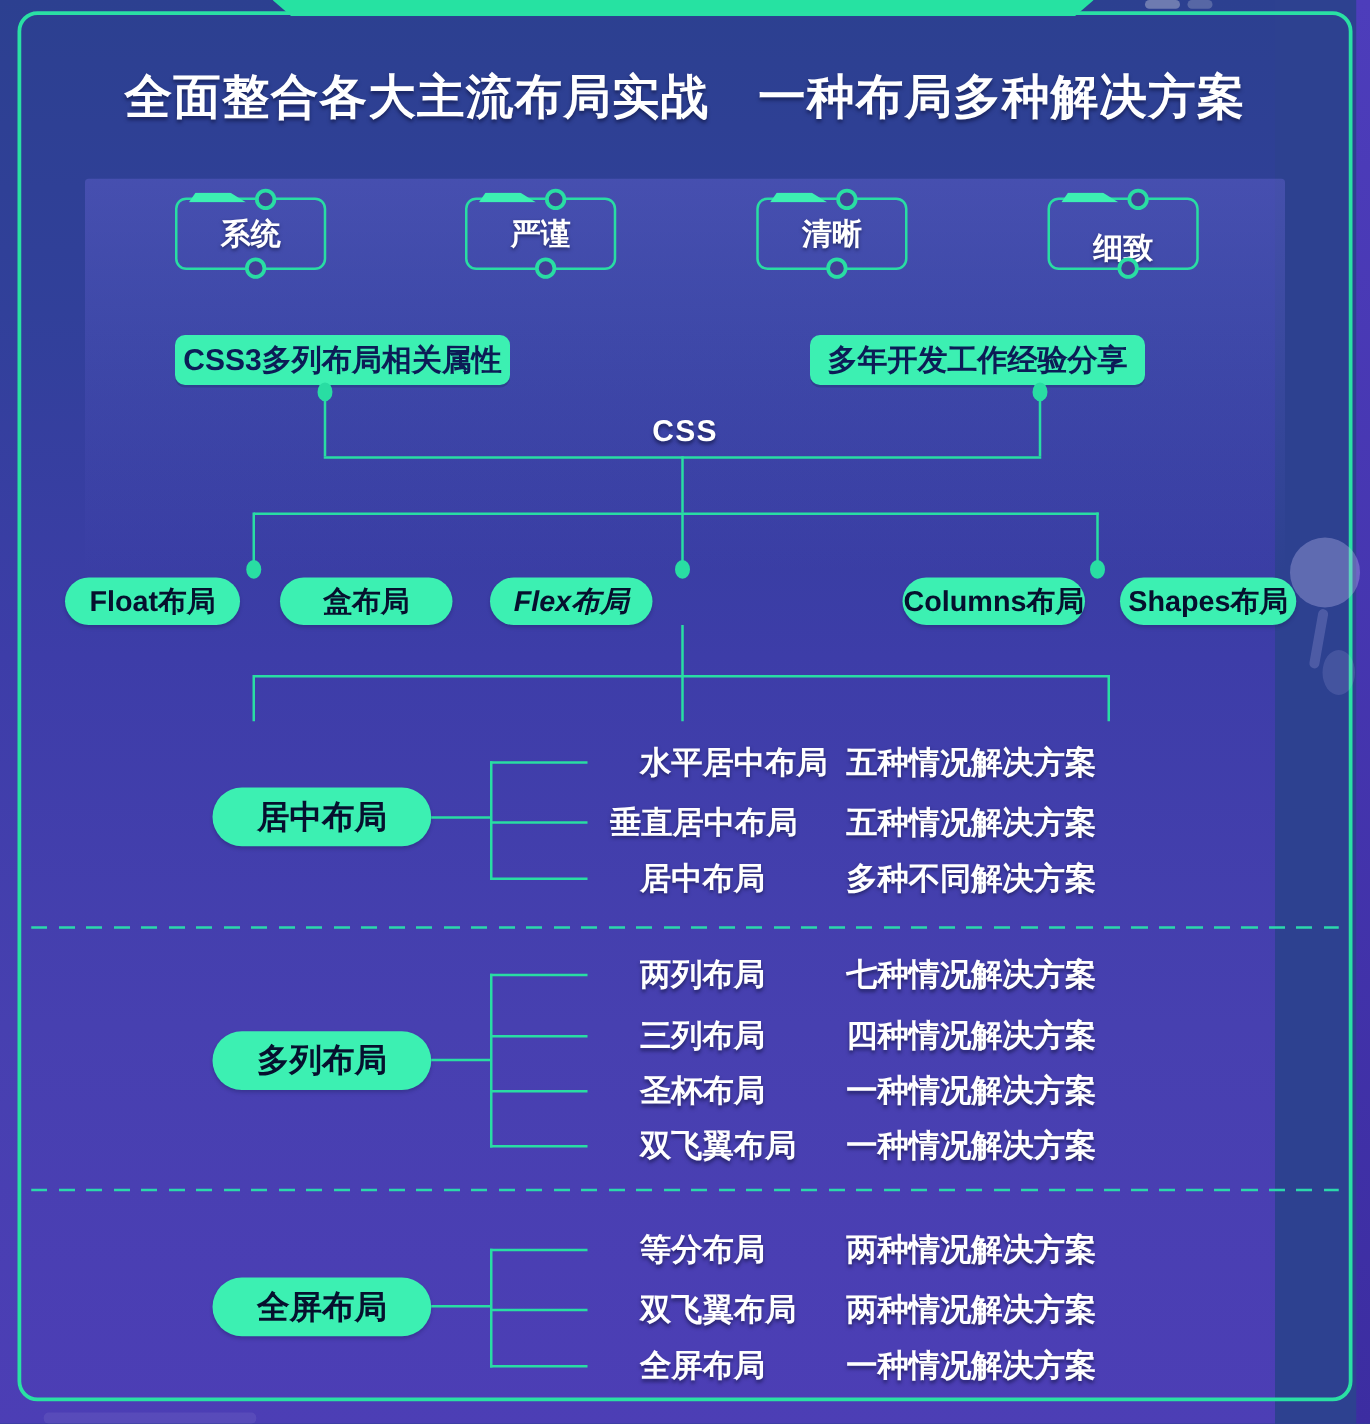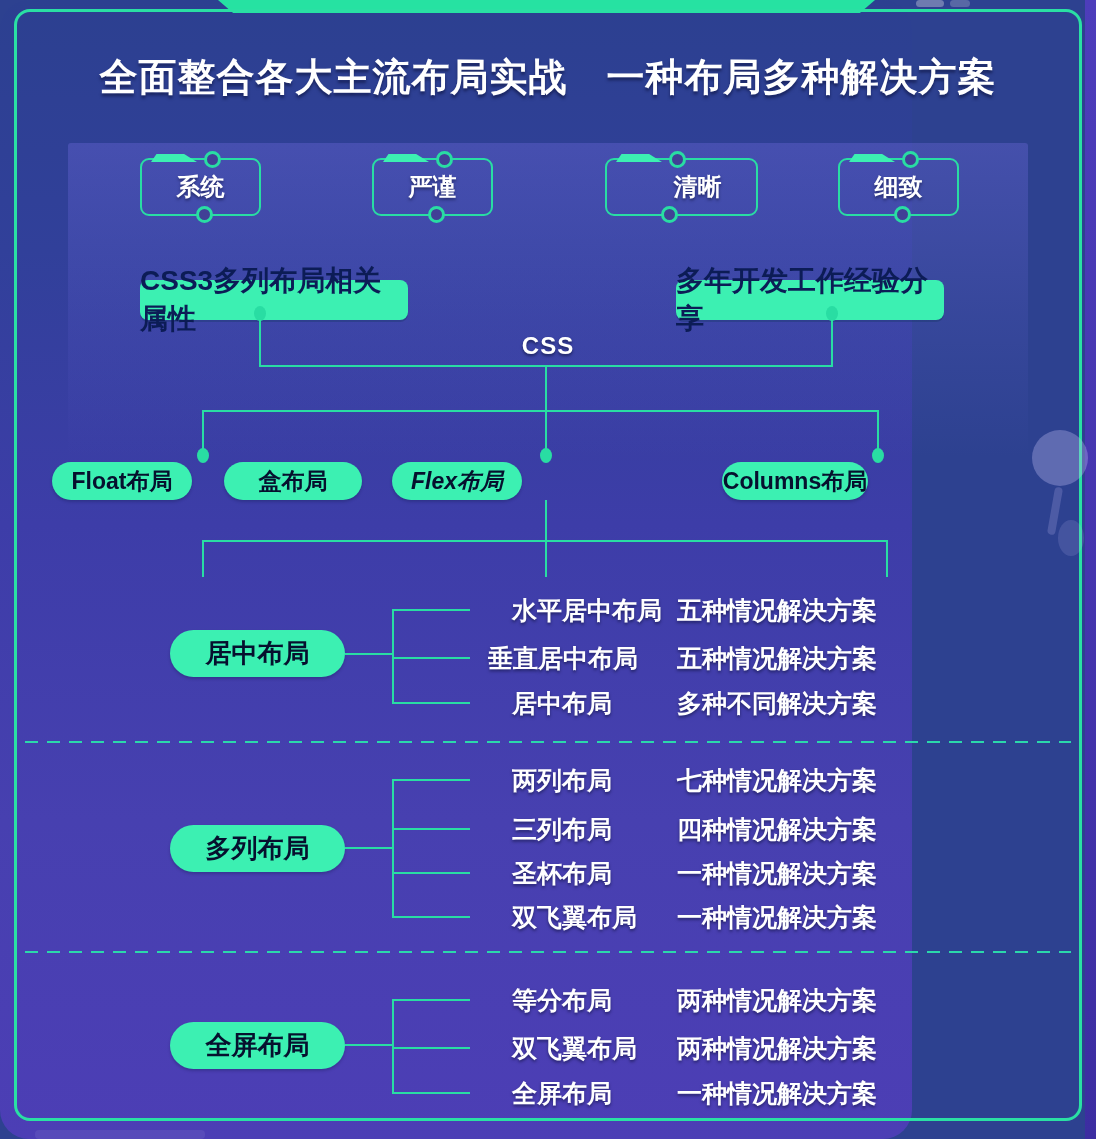--- a/index.html
+++ b/index.html
@@ -6,22 +6,22 @@
   body{
     width:1096px;height:1139px;overflow:hidden;
     font-family:"Liberation Sans","DejaVu Sans",sans-serif;
     background:#2d4190;
   }
   :root{
     --line:#29dda3;
     --fill:#3cf0b2;
     --ink:#0a1540;
   }
-  .page{position:relative;width:912px;height:1139px;
-    background:linear-gradient(180deg,#2c4090 0%,#31409a 22%,#3d3da8 46%,#4740b0 72%,#4c3eb5 100%);border-radius:29px;}
+  .page{position:relative;width:1020px;height:1139px;
+    background:linear-gradient(180deg,#2c4090 0%,#31409a 22%,#3d3da8 46%,#4740b0 72%,#4c3eb5 100%);}
   
   .line{position:absolute;background:var(--line);}
   .vline{width:2px;}
   .hline{height:2px;}
   .dot{position:absolute;width:12px;height:15px;border-radius:50%;background:var(--line);}
   
   .trapezoid{position:absolute;left:218px;top:0;width:657px;height:13px;background:#26e2a2;
     clip-path:polygon(0 0,100% 0,97.7% 100%,2.3% 100%);}
   
   .frame{position:absolute;left:14px;top:9px;width:1062px;height:1106px;
@@ -39,21 +39,21 @@
   .tag-label{color:#fff;font-size:24px;font-weight:700;text-shadow:0 2px 3px rgba(5,10,40,.5);}
   .tag-tab{position:absolute;top:-6px;left:9px;width:46px;height:8px;background:var(--fill);
     clip-path:polygon(0 100%,12% 0,72% 0,100% 100%);}
   .tag-ring{position:absolute;width:11px;height:11px;border:3.5px solid var(--line);
     border-radius:50%;background:#414096;}
   .ring-top{top:-9px;left:62px;}
   .ring-bottom{bottom:-9px;left:54px;}
   
   .fbox{position:absolute;top:268px;width:268px;height:40px;background:var(--fill);
     border-radius:8px;display:flex;align-items:center;justify-content:center;
-    color:#0c1c56;font-size:28px;font-weight:700;box-shadow:0 2px 0 rgba(15,50,90,.3);margin-top:12px;}
+    color:#0c1c56;font-size:24px;font-weight:700;box-shadow:0 2px 0 rgba(15,50,90,.3);}
   
   .root-label{position:absolute;left:488px;top:332px;width:120px;text-align:center;
     color:#fff;font-size:24px;font-weight:800;letter-spacing:1px;
     text-shadow:0 2px 3px rgba(5,10,40,.55);}
   
   .pill{position:absolute;top:462px;height:38px;border-radius:19px;background:var(--fill);
     display:flex;align-items:center;justify-content:center;color:#06102e;
     font-size:23px;font-weight:600;box-shadow:0 2px 3px rgba(10,20,60,.25);}
   
   .gpill{position:absolute;width:175px;height:47px;border-radius:24px;background:var(--fill);
@@ -92,35 +92,35 @@
     <span class="tag-ring ring-top"></span>
     <span class="tag-ring ring-bottom"></span>
     <span class="tag-label">系统</span>
   </div>
   <div class="tag" style="left:372px;">
     <span class="tag-tab"></span>
     <span class="tag-ring ring-top"></span>
     <span class="tag-ring ring-bottom"></span>
     <span class="tag-label">严谨</span>
   </div>
-  <div class="tag" style="left:605px;padding-left:32px;">
+  <div class="tag" style="left:605px;">
     <span class="tag-tab"></span>
     <span class="tag-ring ring-top"></span>
     <span class="tag-ring ring-bottom"></span>
     <span class="tag-label">清晰</span>
   </div>
-  <div class="tag" style="left:838px;">
+  <div class="tag" style="left:838px;align-items:flex-end;">
     <span class="tag-tab"></span>
     <span class="tag-ring ring-top"></span>
     <span class="tag-ring ring-bottom"></span>
     <span class="tag-label">细致</span>
   </div>
 
   <div class="fbox" style="left:140px;">CSS3多列布局相关属性</div>
-  <div class="fbox" style="left:676px;">多年开发工作经验分享</div>
+  <div class="fbox" style="left:648px;">多年开发工作经验分享</div>
 
   <div class="dot" style="left:254px;top:306px;"></div>
   <div class="dot" style="left:826px;top:306px;"></div>
   <div class="line vline" style="left:259px;top:316px;height:49px;"></div>
   <div class="line vline" style="left:831px;top:316px;height:49px;"></div>
   <div class="line hline" style="left:259px;top:365px;width:574px;"></div>
   <div class="root-label">CSS</div>
 
   <div class="line vline" style="left:545px;top:365px;height:45px;"></div>
   <div class="line hline" style="left:203px;top:410px;width:676px;"></div>
@@ -128,20 +128,21 @@
   <div class="line vline" style="left:545px;top:410px;height:40px;"></div>
   <div class="line vline" style="left:877px;top:410px;height:40px;"></div>
   <div class="dot" style="left:197px;top:448px;"></div>
   <div class="dot" style="left:540px;top:448px;"></div>
   <div class="dot" style="left:872px;top:448px;"></div>
 
   <div class="pill" style="left:52px;width:140px;">Float布局</div>
   <div class="pill" style="left:224px;width:138px;">盒布局</div>
   <div class="pill" style="left:392px;width:130px;font-style:italic;">Flex布局</div>
   <div class="pill" style="left:722px;width:146px;">Columns布局</div>
+  <div class="pill" style="left:896px;width:141px;">Shapes布局</div>
 
   <div class="line vline" style="left:545px;top:500px;height:40px;"></div>
   <div class="line hline" style="left:203px;top:540px;width:685px;"></div>
   <div class="line vline" style="left:202px;top:540px;height:37px;"></div>
   <div class="line vline" style="left:545px;top:540px;height:37px;"></div>
   <div class="line vline" style="left:886px;top:540px;height:37px;"></div>
 
   <div class="gpill" style="left:170px;top:630px;">居中布局</div>
   <div class="line hline" style="left:345px;top:653px;width:47px;"></div>
   <div class="line vline" style="left:392px;top:609px;height:95px;"></div>

